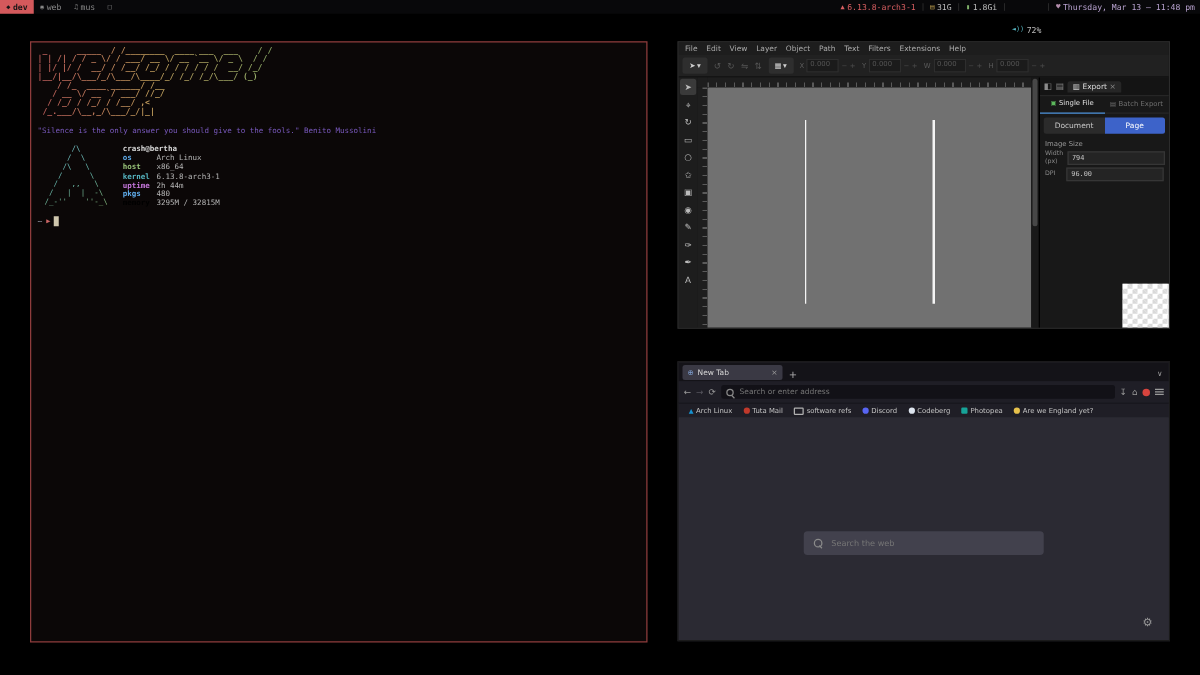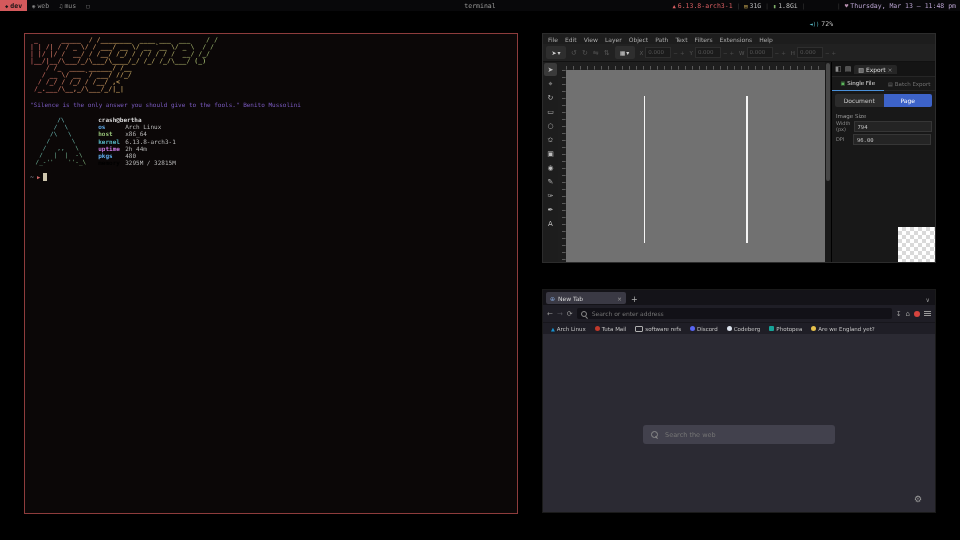--- a/index.html
+++ b/index.html
@@ -163,21 +163,20 @@
     </div>
     <div class="ws-tag">
       <span class="ws-icon">♫</span>
       <span>mus</span>
     </div>
     <div class="ws-tag">
       <span class="ws-icon">□</span>
       <span></span>
     </div>
   </div>
-  <div class="bar-title">terminal</div>
   <div class="bar-right">
     <span class="seg seg-kernel">
       <span class="ic">▲</span>
       <span>6.13.8-arch3-1</span>
     </span>
     <span class="sep">|</span>
     <span class="seg seg-disk">
       <span class="ic">▤</span>
       <span>31G</span>
     </span>

